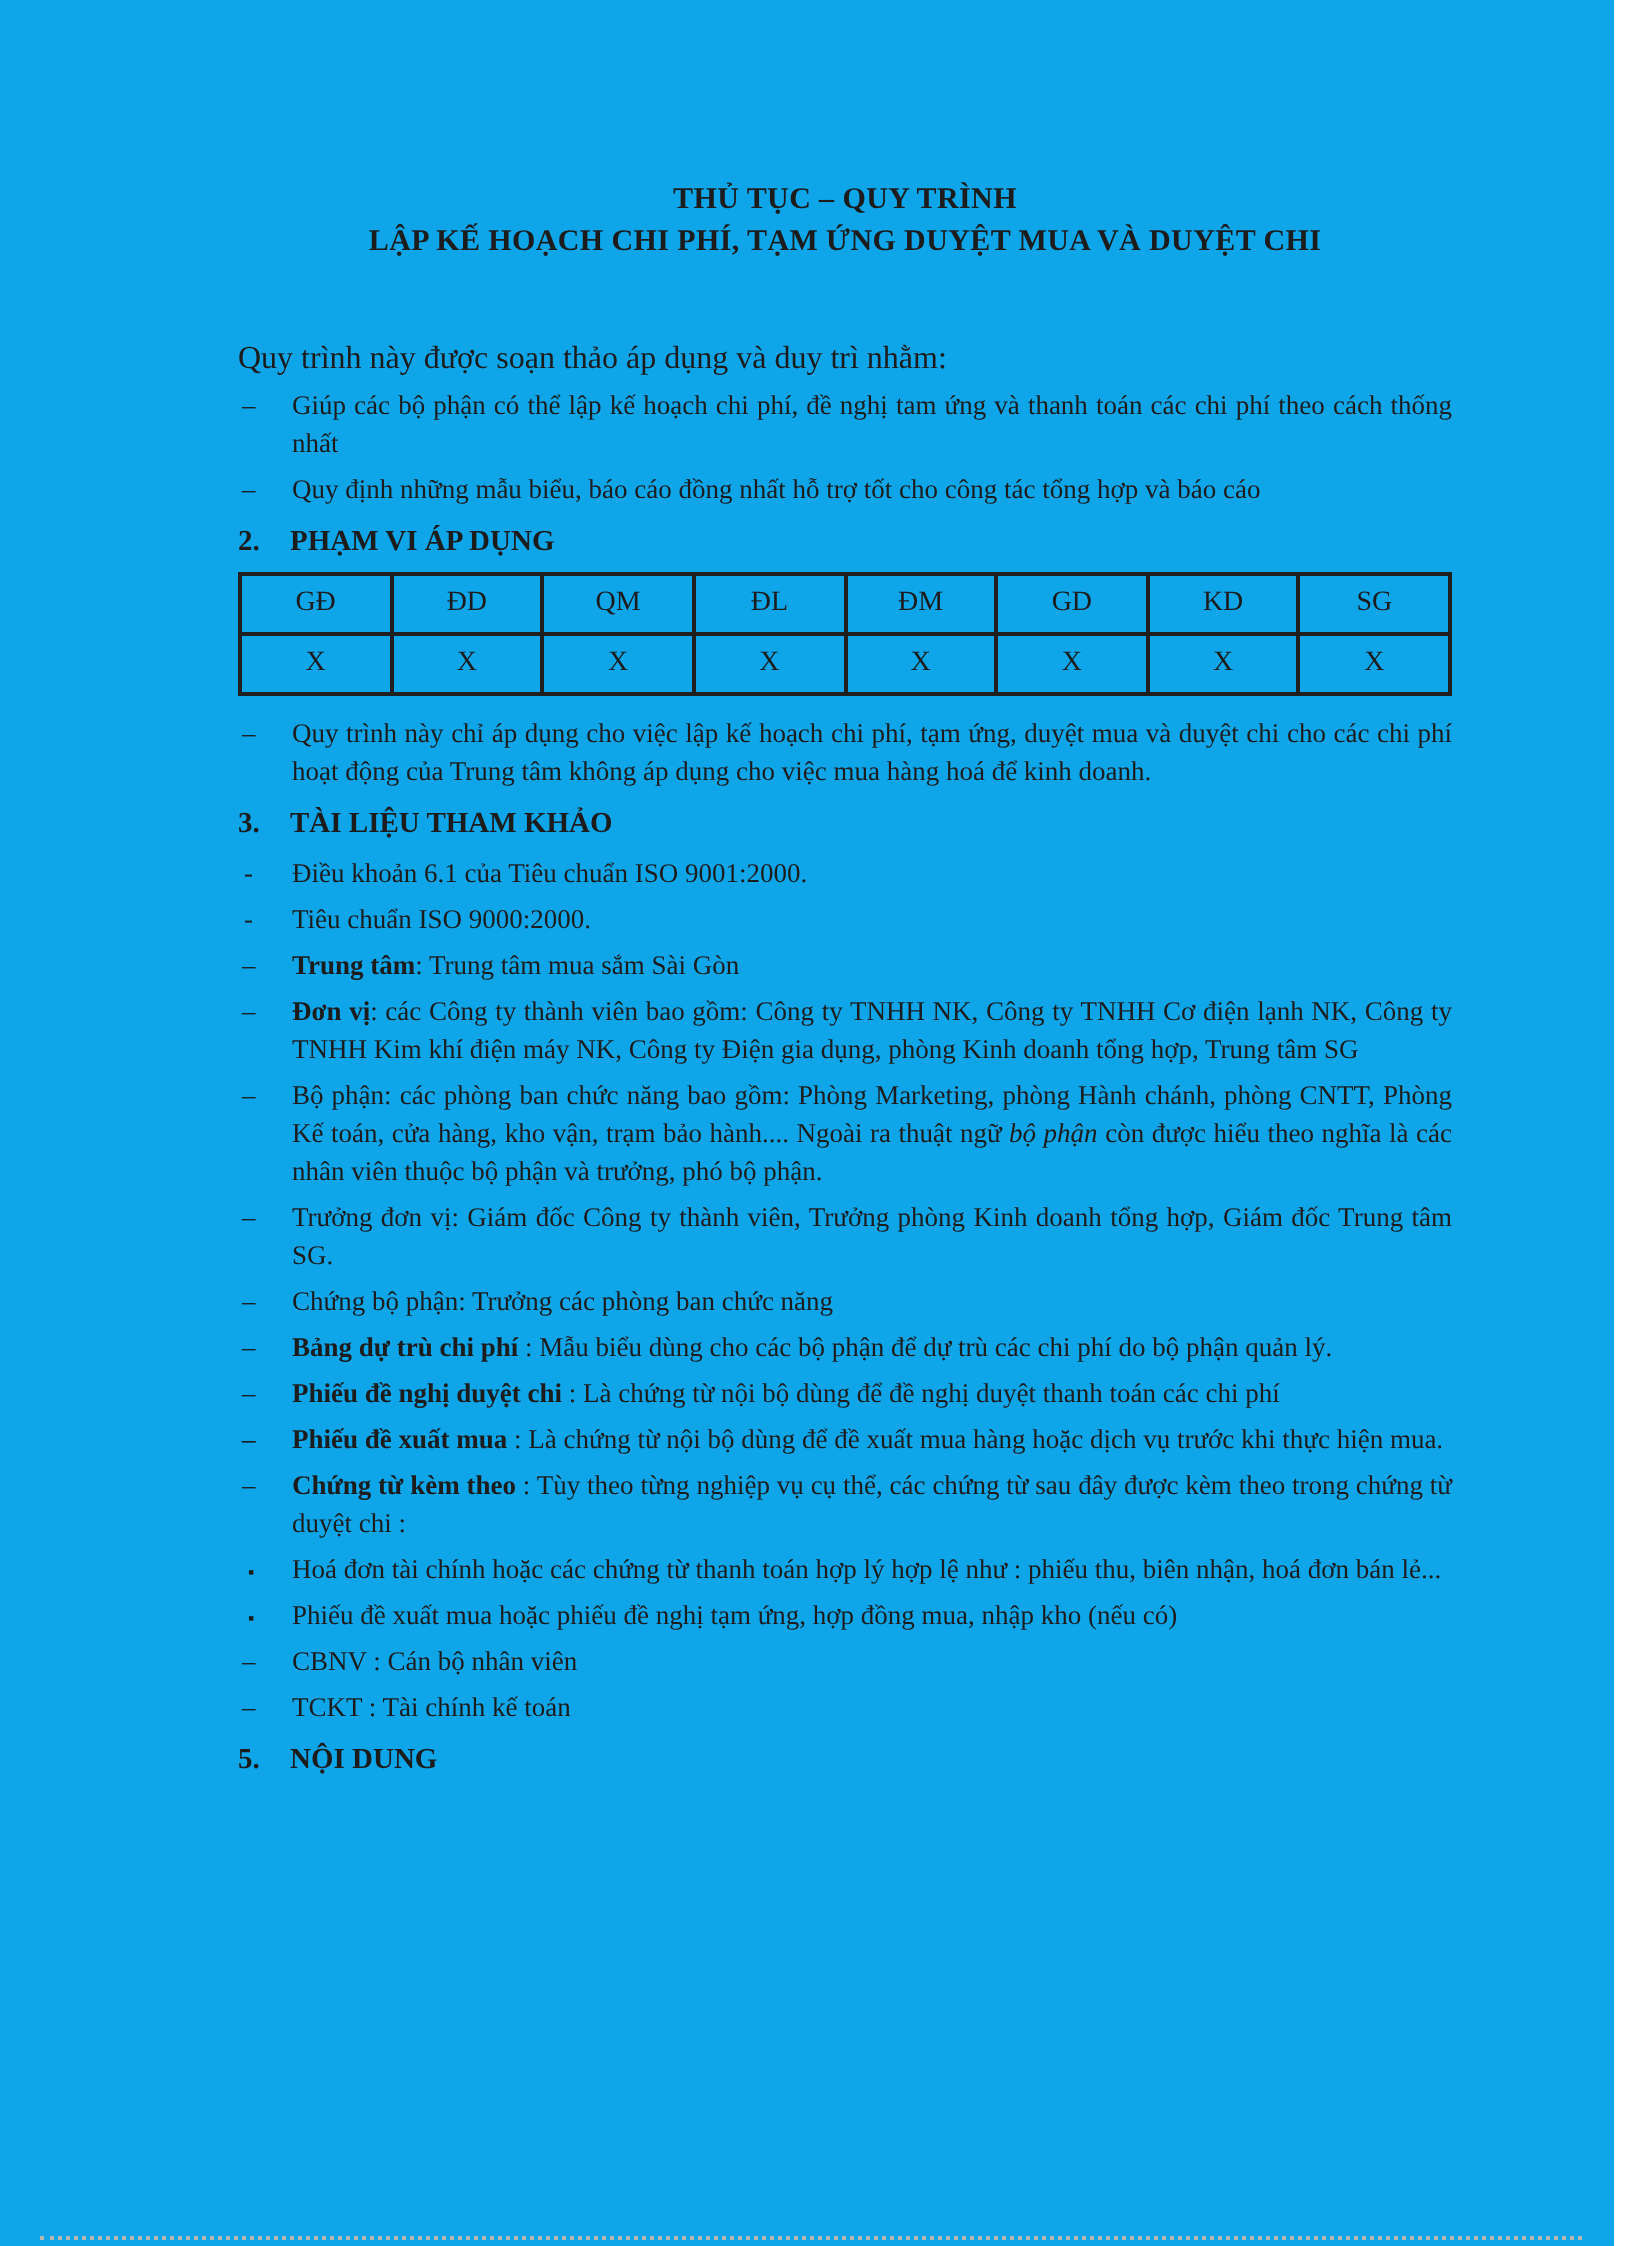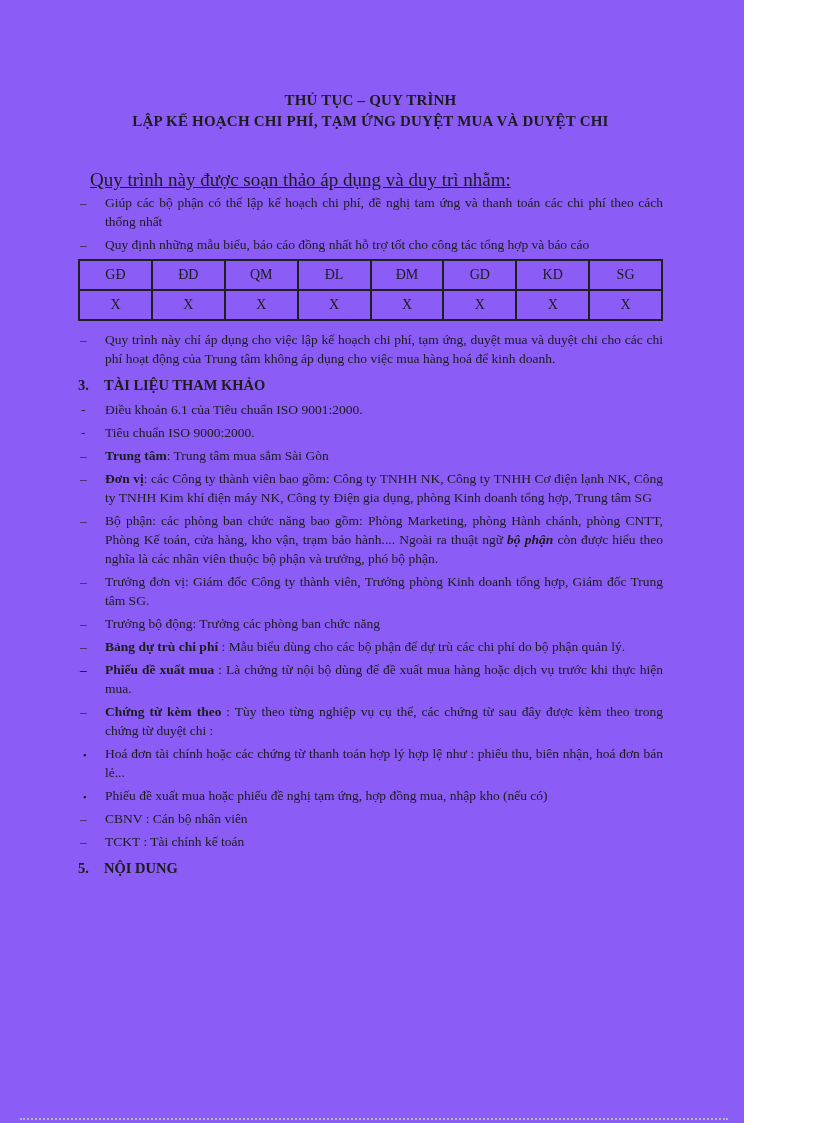--- a/index.html
+++ b/index.html
@@ -1,40 +1,40 @@
 <!DOCTYPE html>
 <html><head>
 <meta charset="utf-8">
 <style>
   html,body { margin:0; padding:0; background:#ffffff; }
   .page {
     position:relative;
-    width:744px; height:1123px;
-    background:#8b5cf6;
+    width:807px; height:1123px;
+    background:#0ea5e9;
     font-family:"Liberation Serif","DejaVu Serif",serif;
     color:#1c1c1c;
     box-sizing:border-box;
-    padding:90px 81px 0 78px;
+    padding:90px 81px 0 119px;
     overflow:hidden;
   }
   .title-block { text-align:center; margin:0 0 38px 0; }
   .title-line { font-weight:bold; font-size:15px; line-height:21px; letter-spacing:0.2px; }
 
   .h { font-size:14.5px; font-weight:bold; margin:8px 0 5px 0; line-height:19px; }
   .hnum { display:inline-block; width:26px; }
-  .para { margin:0 0 4px 12px; font-size:19px; line-height:19px;text-decoration:underline; }
+  .para { margin:0 0 4px 0; font-size:16px; line-height:19px; }
 
   .li { position:relative; padding-left:27px; margin:0 0 4px 0;
         font-size:13.5px; line-height:19px; text-align:justify; }
   .li .mk { position:absolute; left:2px; top:0; text-align:left; }
   .li.hy .mk { left:3px; }
   .li.sq .mk { font-size:9px; top:2px; left:5px; }
 
   .term { font-weight:bold; }
-  .bi { font-weight:bold; font-style:italic;margin-top:22px; }
+  .bi { font-weight:normal; font-style:italic;margin-top:22px; }
   .sub41 { font-size:13.5px; font-weight:bold; margin:5px 0 5px 0; line-height:19px; }
 
   table.scope { border-collapse:collapse; width:100%; margin:5px 0 9px 0; table-layout:fixed; }
   table.scope th, table.scope td {
     border:2px solid #1f1f1f; text-align:center; vertical-align:middle;
     font-weight:normal; font-size:14px; padding:4px 0; height:20px;margin-top:16px;
   }
 
   .dotline { position:absolute; left:20px; right:16px; bottom:3px;
              border-top:2px dotted #b5b5b5; height:0; }
@@ -54,20 +54,21 @@
 
   <div class="li">
     <span class="mk">–</span>
     <span>Giúp  các bộ phận có thể lập kế hoạch  chi phí,  đề nghị  tam ứng  và thanh  toán các chi phí theo cách thống  nhất</span>
   </div>
   <div class="li">
     <span class="mk">–</span>
     <span>Quy định  những  mẫu biểu,  báo cáo đồng nhất hỗ trợ tốt cho công  tác tổng  hợp và báo cáo</span>
   </div>
 
+  <div class="h"><span class="hnum">2.</span><span>PHẠM VI ÁP DỤNG</span></div>
 
   <table class="scope">
     <tbody>
     <tr>
       <th>GĐ</th>
       <th>ĐD</th>
       <th>QM</th>
       <th>ĐL</th>
       <th>ĐM</th>
       <th>GD</th>
@@ -120,30 +121,31 @@
     <span><span>Bộ phận:  các phòng  ban chức  năng  bao gồm:  Phòng  Marketing,  phòng  Hành  chánh,  phòng CNTT, Phòng  Kế toán,  cửa hàng,  kho  vận,  trạm  bảo hành....   Ngoài  ra thuật  ngữ </span><span class="bi">bộ phận</span><span> còn được hiểu  theo nghĩa  là các nhân  viên  thuộc  bộ phận  và trưởng,  phó bộ phận.</span></span>
   </div>
 
   <div class="li">
     <span class="mk">–</span>
     <span>Trưởng  đơn vị:  Giám  đốc  Công  ty thành  viên,  Trưởng  phòng  Kinh  doanh  tổng  hợp,  Giám đốc Trung  tâm SG.</span>
   </div>
 
   <div class="li">
     <span class="mk">–</span>
-    <span>Trưởng  bộ động:  Trưởng  các phòng  ban chức  năng</span>
+    <span>Chứng  bộ phận:  Trưởng  các phòng  ban chức  năng</span>
   </div>
 
   <div class="li">
     <span class="mk">–</span>
     <span><b class="term">Bảng dự trù chi phí</b><span> : Mẫu biểu  dùng  cho  các bộ phận  để dự trù  các chi phí  do bộ phận quản lý.</span></span>
   </div>
 
   <div class="li">
     <span class="mk">–</span>
+    <span><b class="term">Phiếu đề nghị duyệt  chi</b><span> : Là chứng  từ nội bộ dùng  để đề nghị   duyệt  thanh  toán các chi phí</span></span>
   </div>
 
   <div class="li">
     <span class="mk">–</span>
   </div>
 
   <div class="li">
     <span class="mk">–</span>
     <span><b class="term">Phiếu đề xuất mua</b><span> : Là chứng  từ nội bộ dùng  để đề xuất  mua  hàng  hoặc  dịch  vụ trước  khi thực hiện  mua.</span></span>
   </div>

